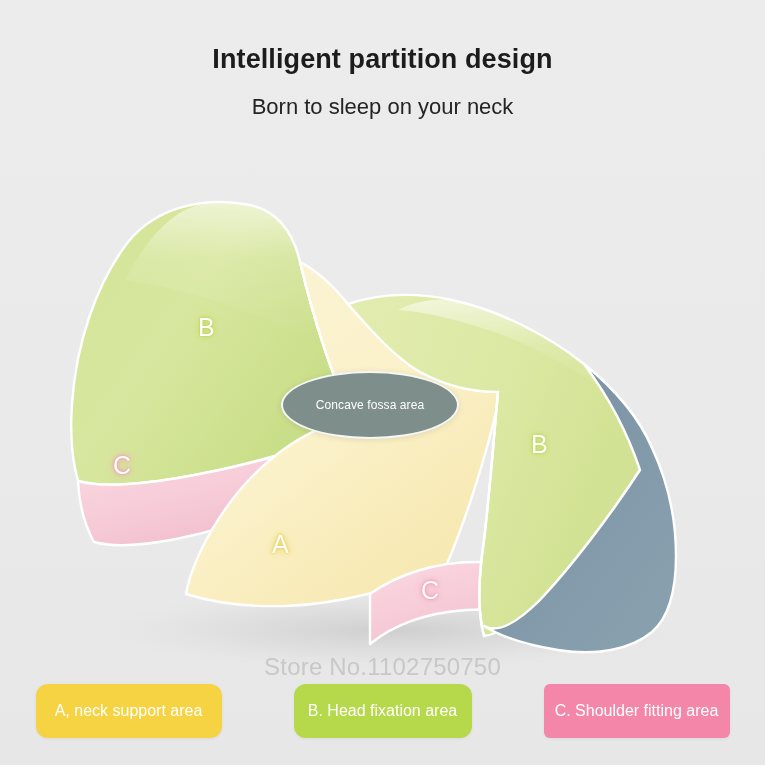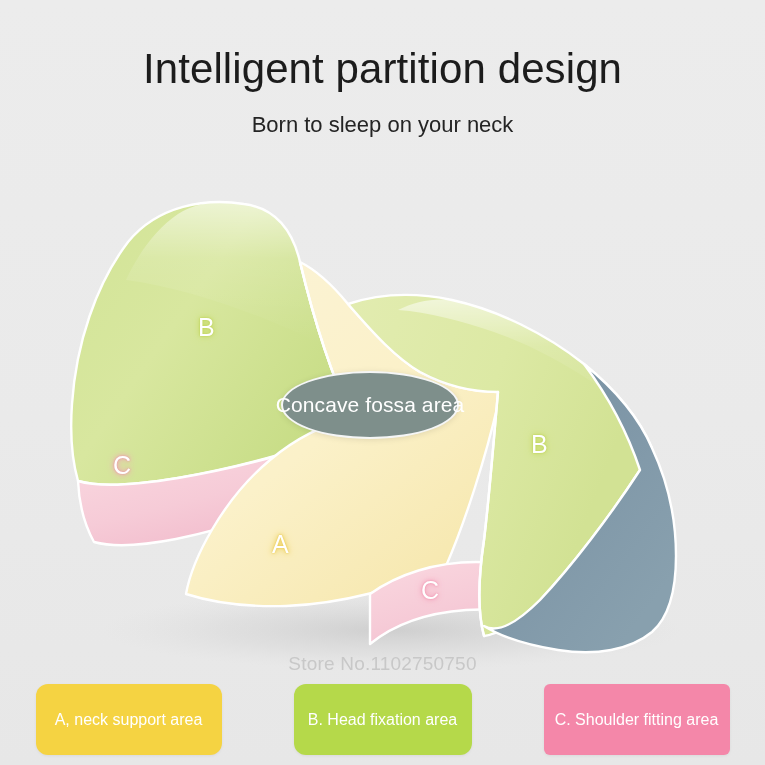--- a/index.html
+++ b/index.html
@@ -25,22 +25,22 @@
 
   
   .heading-block {
     position: absolute;
     top: 44px;
     left: 0;
     width: 765px;
     text-align: center;
   }
   .title {
-    font-size: 42px;
-    font-weight: 400;
+    font-size: 27px;
+    font-weight: 700;
     color: #1c1c1c;
     letter-spacing: 0.1px;
     line-height: 1.18;
     margin: 0;
   }
   .subtitle {
     font-size: 22px;
     font-weight: 400;
     color: #242424;
     margin: 18px 0 0 0;
@@ -84,52 +84,52 @@
     border-radius: 50%;
     background: #7e8f8b;
     border: 2px solid rgba(255,255,255,0.92);
     box-sizing: border-box;
     display: flex;
     align-items: center;
     justify-content: center;
     box-shadow: 0 1px 6px rgba(0,0,0,0.10);
   }
   .fossa-badge span {
-    font-size: 21px;
+    font-size: 12px;
     color: #ffffff;
     letter-spacing: 0.1px;
     white-space: nowrap;
   }
 
   
   .watermark {
     position: absolute;
     left: 0;
     top: 653px;
     width: 765px;
     text-align: center;
-    font-size: 19px;
+    font-size: 24px;
     color: #c8c8c8;
     letter-spacing: 0.2px;
     user-select: none;
   }
 
   
   .legend {
     position: absolute;
     left: 0;
     top: 684px;
     width: 765px;
     display: flex;
     justify-content: center;
     align-items: flex-start;
     gap: 72px;
   }
   .legend-item {
-    height: 71px;
+    height: 54px;
     border-radius: 12px;
     display: flex;
     align-items: center;
     justify-content: center;
     padding: 0 14px;
     box-sizing: border-box;
     color: #ffffff;
     font-size: 16px;
     white-space: nowrap;
     box-shadow: 0 1px 3px rgba(0,0,0,0.06);

